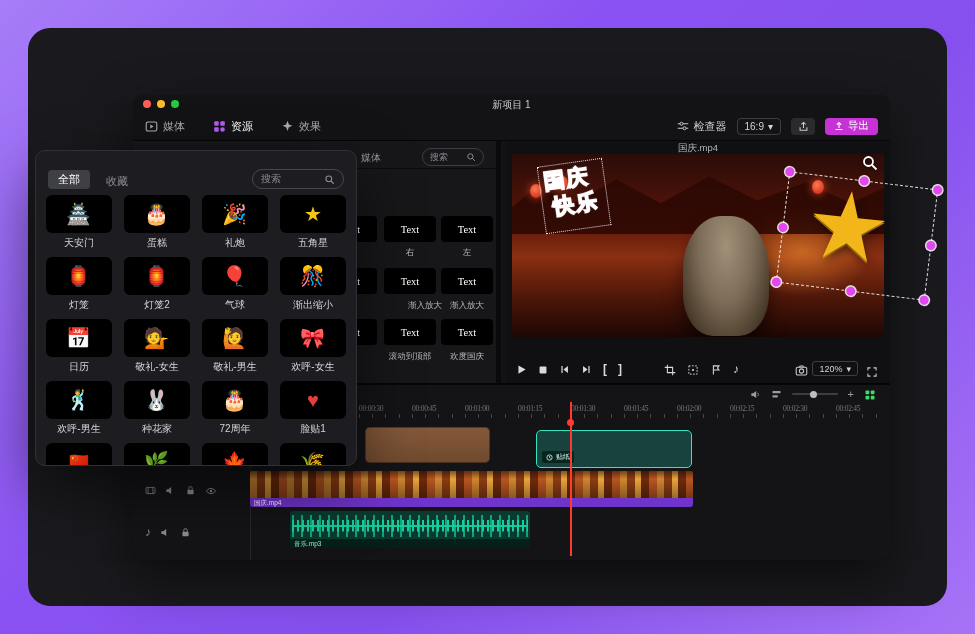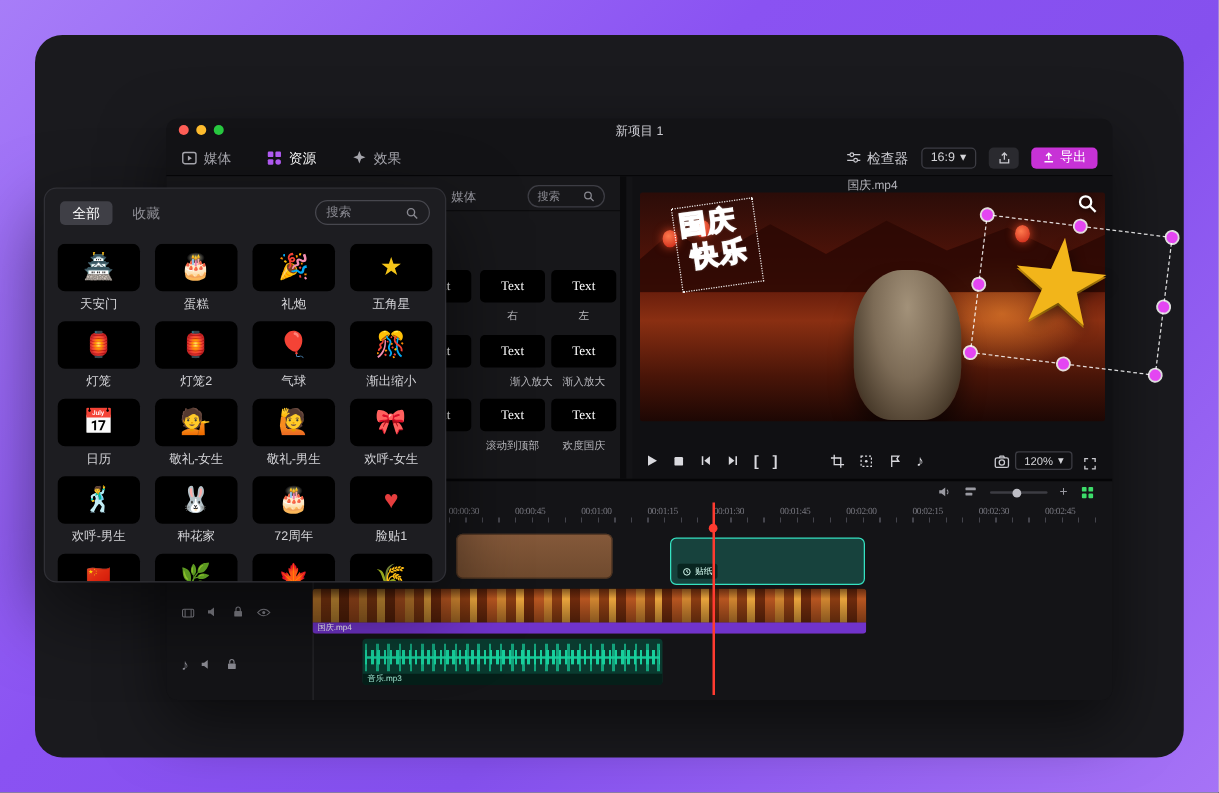--- a/index.html
+++ b/index.html
@@ -93,21 +93,21 @@
       repeating-linear-gradient(90deg,rgba(23,207,156,.7) 0 2px,rgba(23,207,156,0) 2px 9px) center/100% 88% no-repeat,
       linear-gradient(rgba(23,207,156,.95),rgba(23,207,156,.95)) center/100% 2px no-repeat}
   .audio-label{position:absolute;left:0;right:0;bottom:0;height:9px;background:rgba(0,0,0,.45);
     font-size:6.5px;color:#9fe8d2;line-height:9px;padding-left:4px}
   .playhead{position:absolute;left:437px;top:17px;bottom:4px;width:1.5px;background:#ff3b30}
   .ph-dot{position:absolute;left:-3px;top:17px;width:7px;height:7px;border-radius:50%;background:#ff3b30}
 
   
   .sticker-panel{position:absolute;left:35px;top:150px;width:322px;height:316px;background:#1d1d21;border:1px solid #303036;
     border-radius:10px;box-shadow:0 24px 60px rgba(0,0,0,.55);z-index:10;overflow:hidden}
-  .sp-head{display:flex;align-items:center;height:38px;padding:0 12px}
+  .sp-head{display:flex;align-items:flex-end;height:38px;padding:0 12px}
   .sp-tab-active{background:#3f3f46;border-radius:4px;padding:2px 10px;font-size:11px;color:#fff}
   .sp-tab{margin-left:16px;font-size:11px;color:#8f8f96}
   .sp-search{margin-left:auto;width:92px;height:20px;border:1px solid #47474e;border-radius:10px;display:flex;align-items:center;justify-content:space-between;padding:0 8px;font-size:10px;color:#8a8a92}
   .sp-grid{position:absolute;left:10px;right:10px;top:44px;bottom:0;display:grid;grid-template-columns:repeat(4,1fr);column-gap:12px;row-gap:9px;overflow:hidden}
   .sticker{display:flex;flex-direction:column;align-items:center}
   .sticker-box{width:100%;height:38px;background:#000;border-radius:6px;display:flex;align-items:center;justify-content:center}
   .sticker-emoji{font-size:20px;line-height:1}
   .sticker-label{margin-top:3px;height:12px;font-size:10px;color:#d4d4d8;text-align:center;white-space:nowrap}
   .sticker:nth-child(4) .sticker-emoji{color:#f5c518}
   .sticker:nth-child(16) .sticker-emoji{color:#e53e3e}

